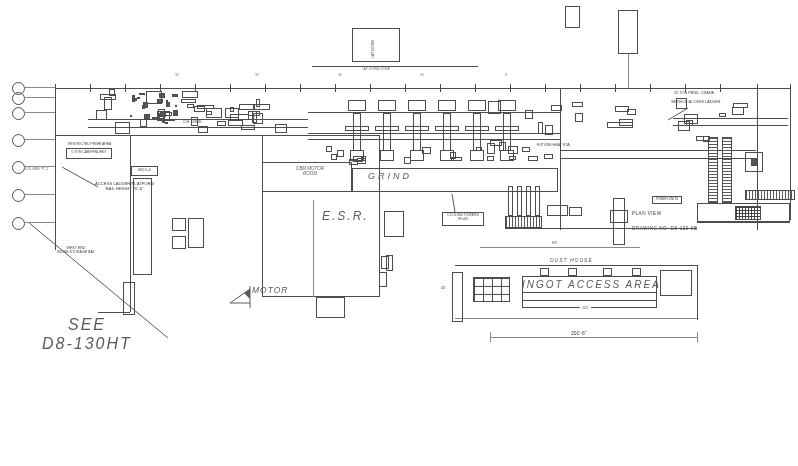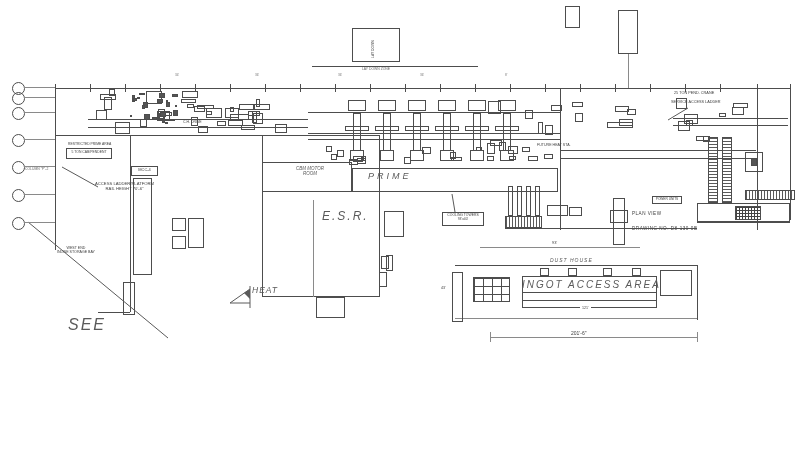--- a/index.html
+++ b/index.html
@@ -51,21 +51,21 @@
   <div class="bx" style="left:381px;top:256px;width:8px;height:13px;"></div>
   <div class="bx" style="left:379px;top:272px;width:8px;height:15px;"></div>
   <div class="lbl cad" style="left:322px;top:210px;font-size:12px;letter-spacing:2px;">E.S.R.</div>
 
   <div class="bx" style="left:262px;top:162px;width:90px;height:30px;"></div>
   <div class="lbl cad" style="left:296px;top:167px;font-size:4.5px;text-align:center;">
     <div>CBM MOTOR</div>
       <div>ROOM</div>
   </div>
   <div class="bx" style="left:352px;top:168px;width:206px;height:24px;"></div>
-  <div class="lbl cad" style="left:368px;top:172px;font-size:9px;letter-spacing:3px;">PRIME</div>
+  <div class="lbl cad" style="left:368px;top:172px;font-size:9px;letter-spacing:3px;">GRIND</div>
 
   <div class="bx" style="left:384px;top:211px;width:20px;height:26px;"></div>
   <div class="bx" style="left:386px;top:255px;width:7px;height:16px;"></div>
 
   <div class="lbl" style="left:68px;top:143px;font-size:3.4px;">RESTRICTED PRIME AREA</div>
   <div class="bx" style="left:66px;top:148px;width:46px;height:11px;"></div>
   <div class="lbl ctr" style="left:67px;top:151px;width:44px;font-size:3.4px;">5 TON CAB/PENDENT</div>
   <div class="bx" style="left:131px;top:166px;width:27px;height:10px;"></div>
   <div class="lbl ctr" style="left:131px;top:168px;width:27px;font-size:4px;">MCC-4</div>
   <div class="bx" style="left:133px;top:178px;width:19px;height:97px;"></div>
@@ -151,21 +151,22 @@
   <div class="bx gridbg" style="left:473px;top:277px;width:37px;height:25px;"></div>
   <div class="bx" style="left:452px;top:272px;width:11px;height:50px;"></div>
   <div class="lbl" style="left:441px;top:287px;font-size:3.6px;">43'</div>
   <div class="bx" style="left:660px;top:270px;width:32px;height:26px;"></div>
   <div class="hl thin" style="left:490px;top:337px;width:207px;"></div>
   <div class="vl thin" style="left:490px;top:332px;height:10px;"></div>
   <div class="vl thin" style="left:697px;top:332px;height:10px;"></div>
   <div class="lbl" style="left:568px;top:331px;font-size:5px;background:#fff;padding:0 3px;">201'-6"</div>
 
   <div class="lbl cad" style="left:68px;top:316px;font-size:16px;letter-spacing:2px;">SEE</div>
-  <div class="lbl cad" style="left:252px;top:286px;font-size:8.5px;letter-spacing:1px;">HEAT</div>
+  <div class="lbl cad" style="left:42px;top:335px;font-size:16px;letter-spacing:2px;">D8-130HT</div>
+  <div class="lbl cad" style="left:252px;top:286px;font-size:8.5px;letter-spacing:1px;">MOTOR</div>
 
   <svg width="798" height="466" viewBox="0 0 798 466">
     <g stroke="#5a5a5a" stroke-width="1" fill="none">
       <line x1="28" y1="222" x2="168" y2="338"></line>
       <line x1="98" y1="187" x2="62" y2="167"></line>
       <line x1="455" y1="212" x2="452" y2="194"></line>
       <line x1="688" y1="108" x2="668" y2="120"></line>
       <line x1="230" y1="303" x2="250" y2="303"></line>
       <line x1="250" y1="286" x2="250" y2="308"></line>
       <line x1="230" y1="303" x2="250" y2="289"></line>

